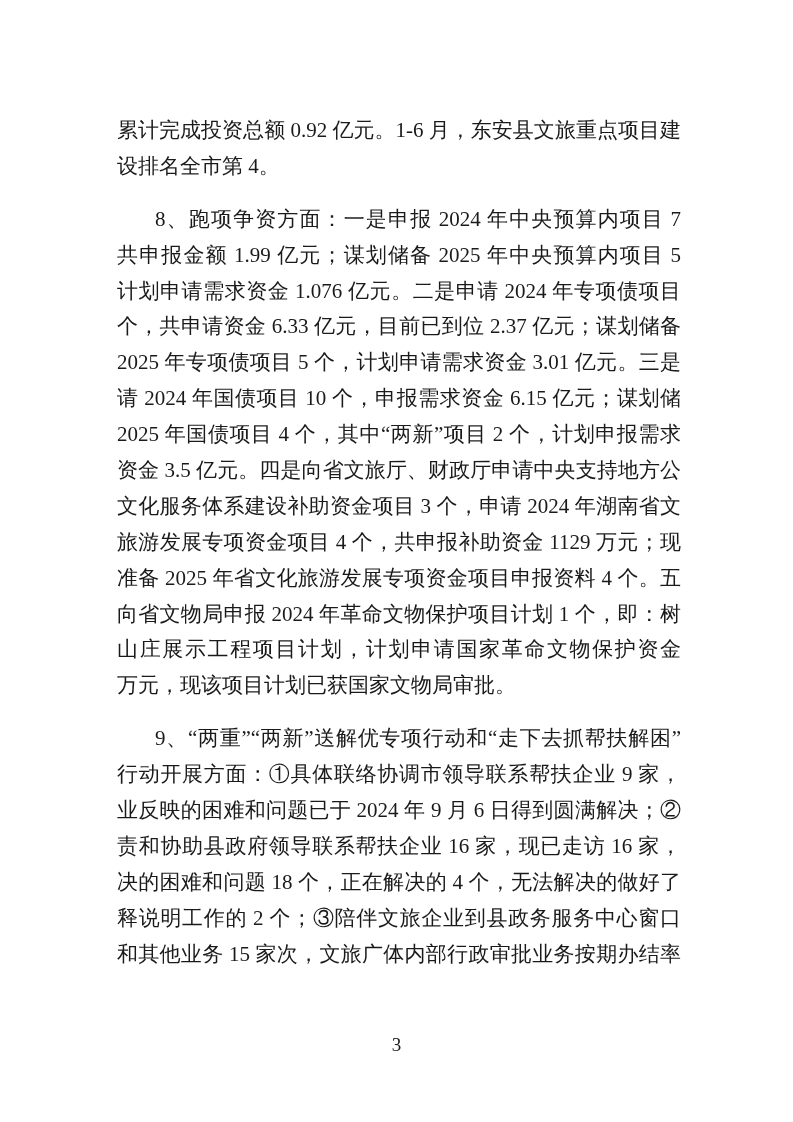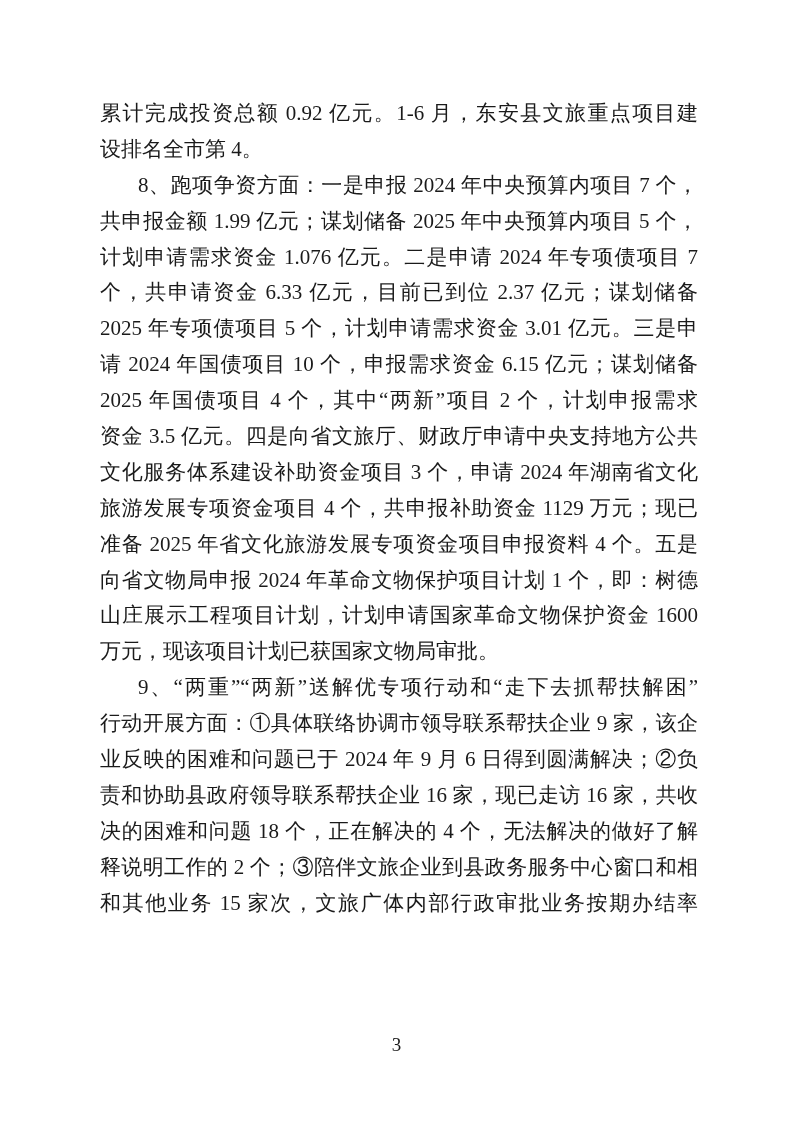--- a/index.html
+++ b/index.html
@@ -16,21 +16,21 @@
     font-family: "Liberation Serif", "DejaVu Serif", serif;
     color: #1a1a1a;
   }
   .doc {
     position: absolute;
     left: 100px;
     top: 96px;
     width: 598px;
   }
   .paragraph {
-    margin: 0;
+    margin: 17px;
     padding: 0;
   }
   .line {
     font-size: 21px;
     line-height: 35.9px;
     height: 35.9px;
     overflow: hidden;
     white-space: normal;
     text-align: justify;
     text-align-last: justify;

